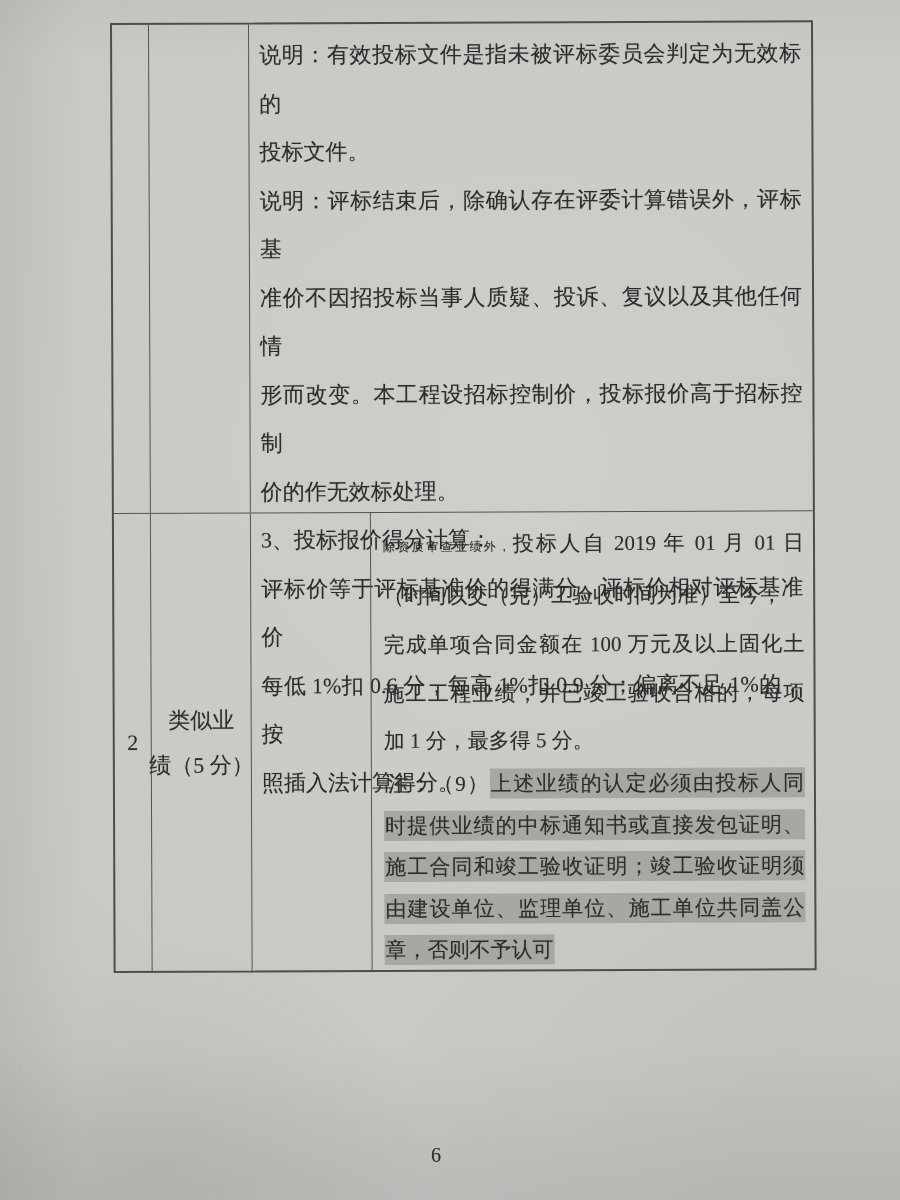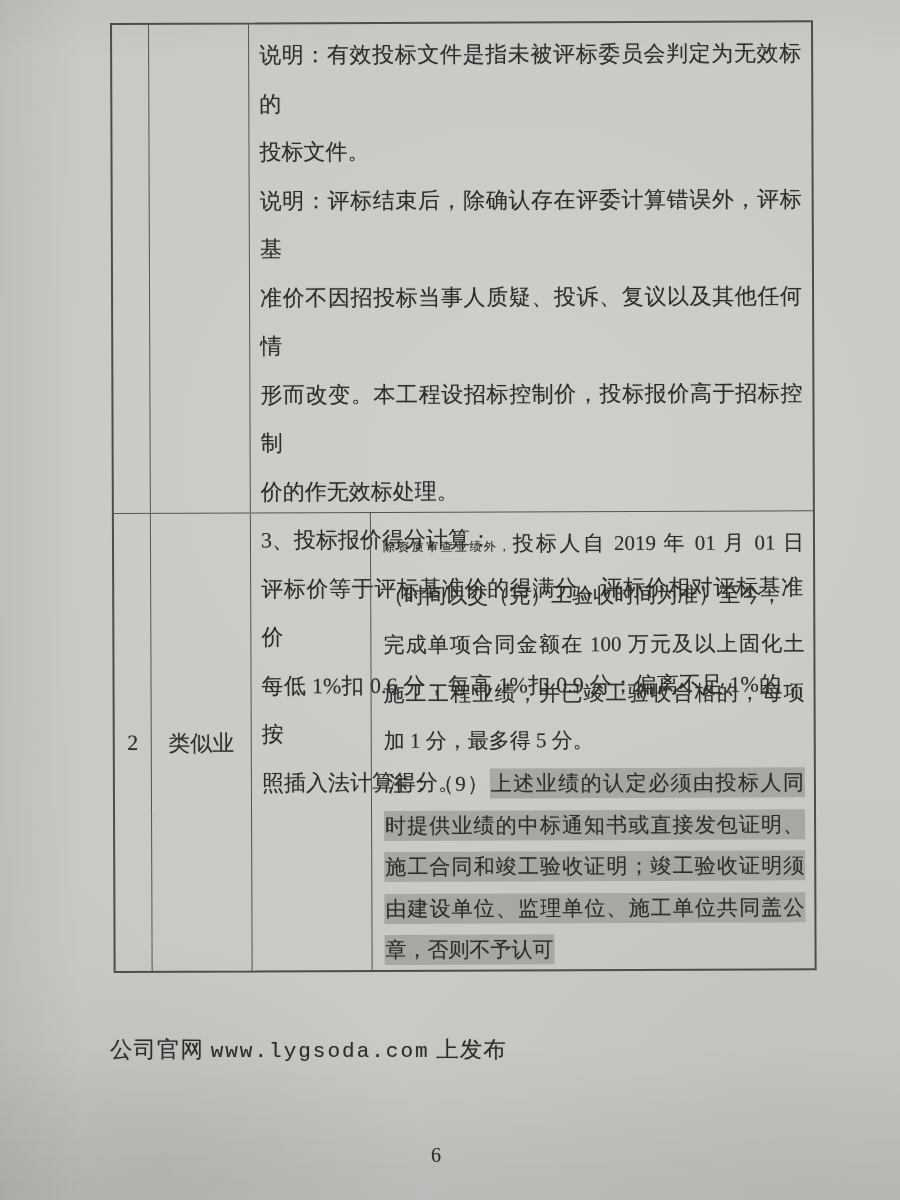--- a/index.html
+++ b/index.html
@@ -97,20 +97,21 @@
       <div class="line j">评标价等于评标基准价的得满分，评标价相对评标基准价</div>
       <div class="line j">每低 1%扣 0.6 分，每高 1%扣 0.9 分；偏离不足 1%的，按</div>
       <div class="line">照插入法计算得分。</div>
     </div>
   </div>
 
   <div class="trow trow-2">
     <div class="cell c-idx txt">2</div>
     <div class="cell c-name txt">
       <div class="nline">类似业</div>
+      <div class="nline">绩（5 分）</div>
     </div>
     <div class="cell c-gap"></div>
     <div class="cell c-body c-body-2 txt">
       <div class="line j">
         <span class="small-intro">除资质审查业绩外，</span><span>投标人自 2019 年 01 月 01 日</span>
       </div>
       <div class="line">（时间以交（完）工验收时间为准）至今，</div>
       <div class="line j">完成单项合同金额在 100 万元及以上固化土</div>
       <div class="line j">施工工程业绩，并已竣工验收合格的，每项</div>
       <div class="line m5">加 1 分，最多得 5 分。</div>
@@ -119,18 +120,15 @@
       </div>
       <div class="line hlrow j"><span class="hl">时提供业绩的中标通知书或直接发包证明、</span></div>
       <div class="line hlrow j"><span class="hl">施工合同和竣工验收证明；竣工验收证明须</span></div>
       <div class="line hlrow j"><span class="hl">由建设单位、监理单位、施工单位共同盖公</span></div>
       <div class="line hlrow"><span class="hl">章，否则不予认可</span></div>
     </div>
   </div>
 </div>
 
 <div class="footer-para txt">
-  <div class="footer-line-2">
-    <span>公司官网 </span><span class="url">www.lygsoda.com</span><span> 上发布</span>
-  </div>
 </div>
 
 <div class="page-num txt">6</div>
 
 </body></html>

